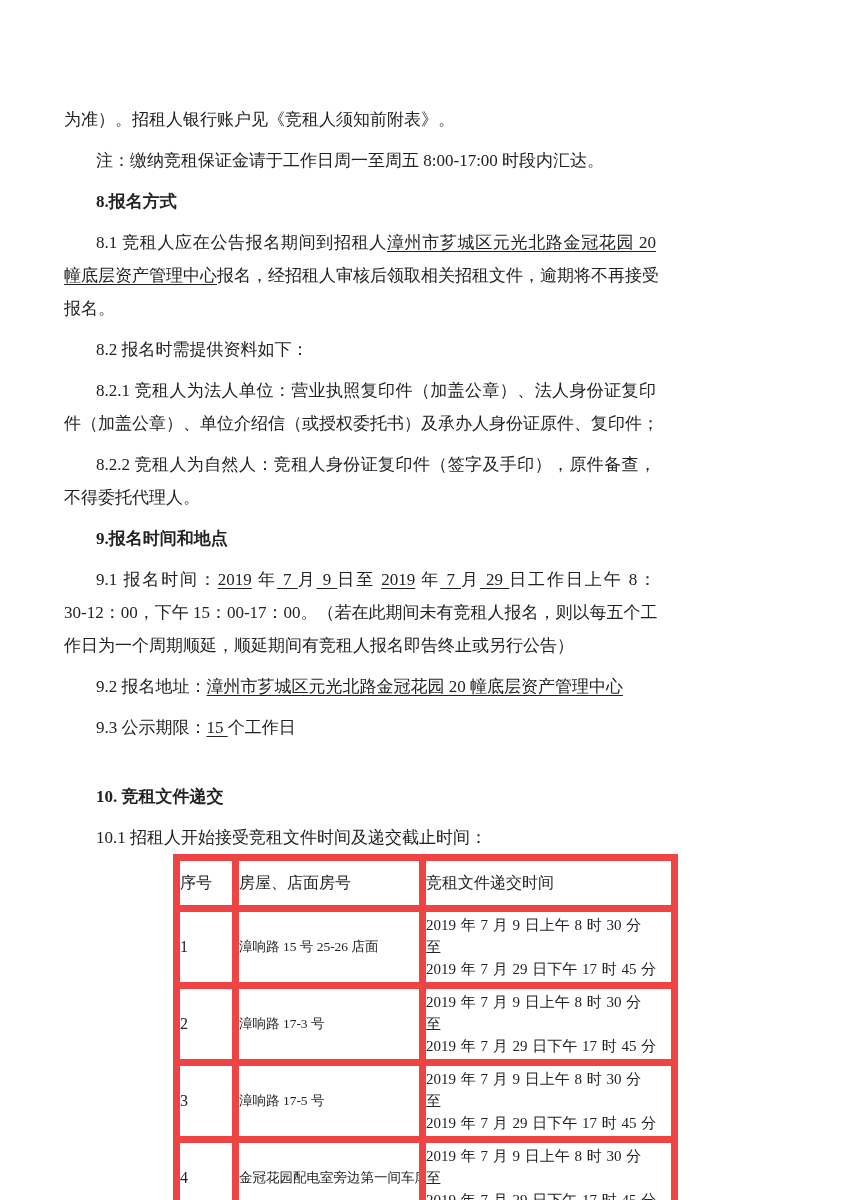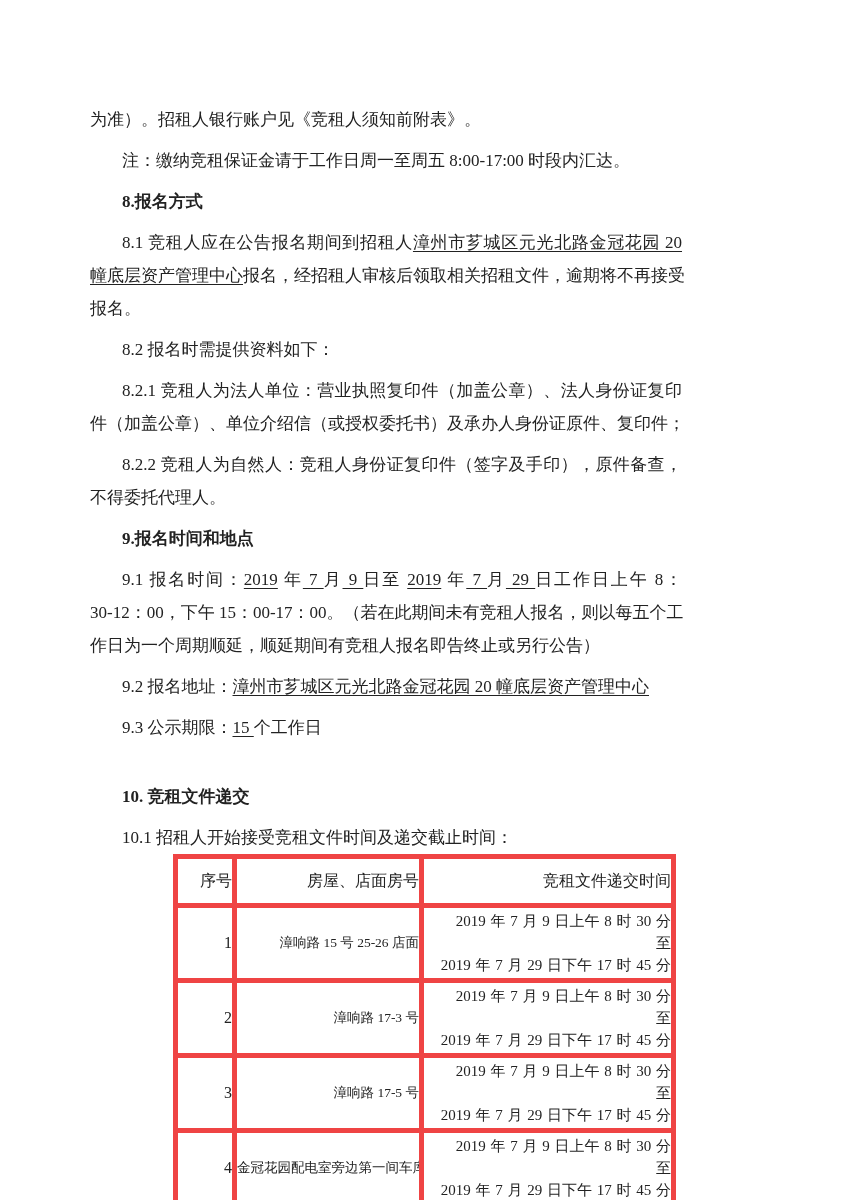--- a/index.html
+++ b/index.html
@@ -4,21 +4,21 @@
 <style>
   html, body {
     margin: 0; padding: 0;
     width: 849px; height: 1200px;
     background: #ffffff;
     overflow: hidden;
     font-family: "Liberation Serif", "DejaVu Serif", serif;
     color: #222222;
   }
   .doc {
-    padding: 103px 0 0 90px;
+    padding: 103px 0 0 64px;
     width: 592px;
   }
   .ln {
     margin: 0;
     font-size: 17px;
     line-height: 33px;
     height: 33px;
     white-space: nowrap;
     text-align: justify;
     text-align-last: justify;
@@ -33,23 +33,23 @@
     text-decoration-thickness: 1px;
   }
   .spacer { height: 28px; }
   table.tbl {
     margin-left: 173px;
     border-collapse: collapse;
     table-layout: fixed;
     width: 498px;
   }
   .tbl th, .tbl td {
-    border: 5px solid #ef4444;
+    border: 7px solid #ef4444;
     padding: 0;
-    text-align: right;
+    text-align: left;
     vertical-align: middle;
     font-weight: normal;
   }
   .tbl th { font-size: 16px; height: 44px; }
   .tbl td { height: 70px; }
   td.seq { font-size: 16px; }
   td.room { font-size: 13.5px; white-space: nowrap; overflow: hidden; }
   td.time { overflow: hidden; margin-top: 41px; }
   .time-line {
     font-size: 15px;

